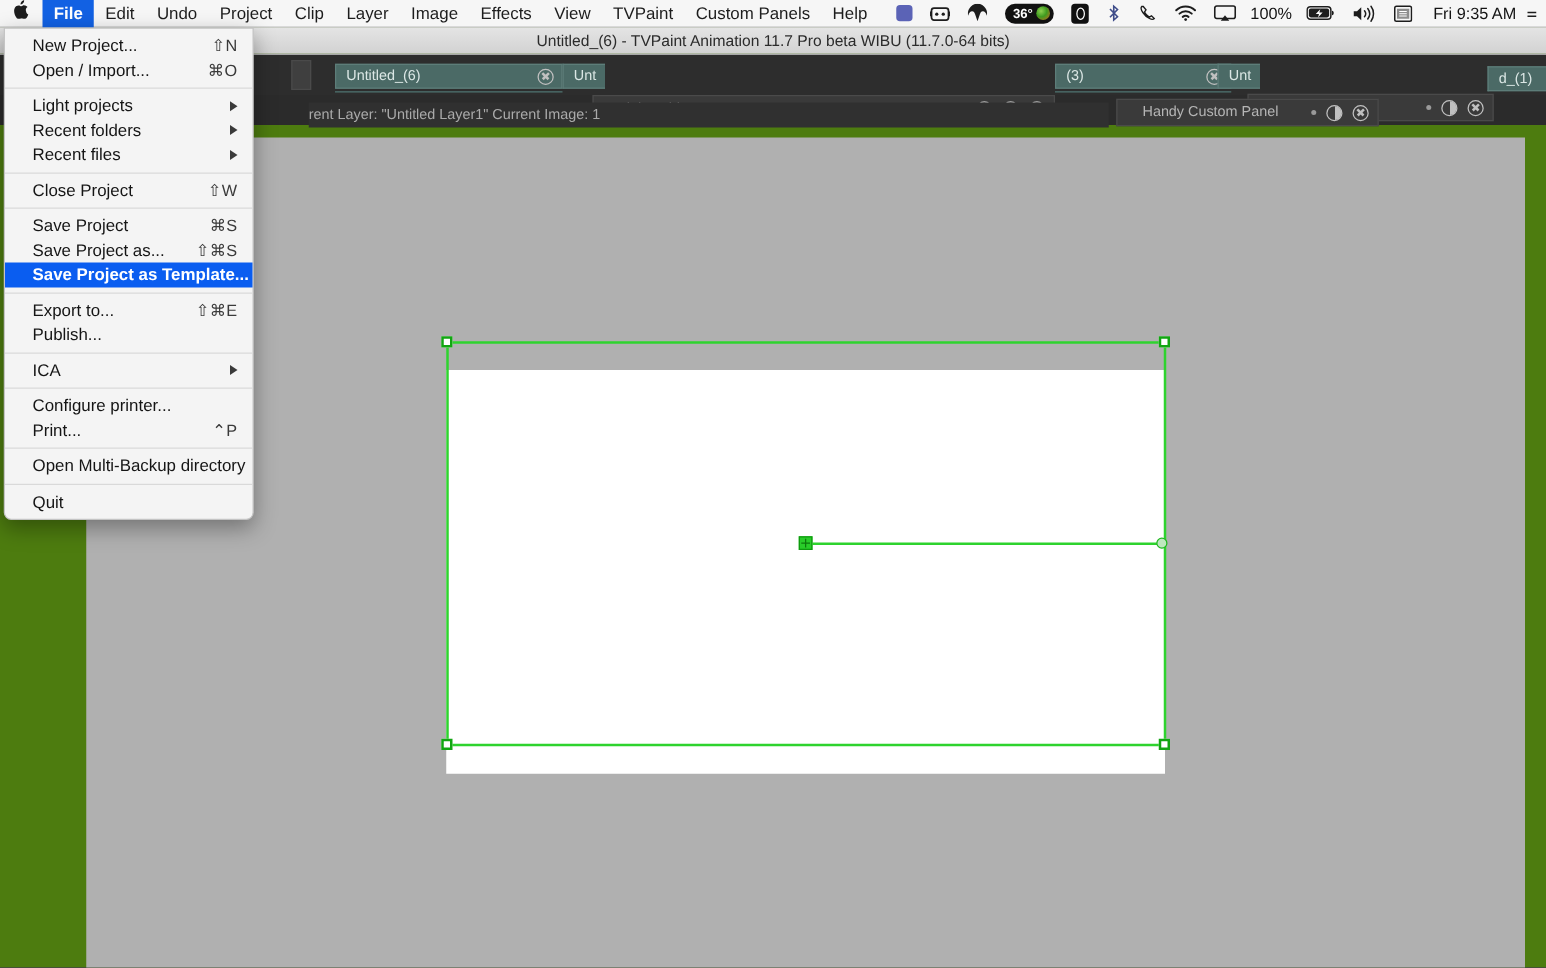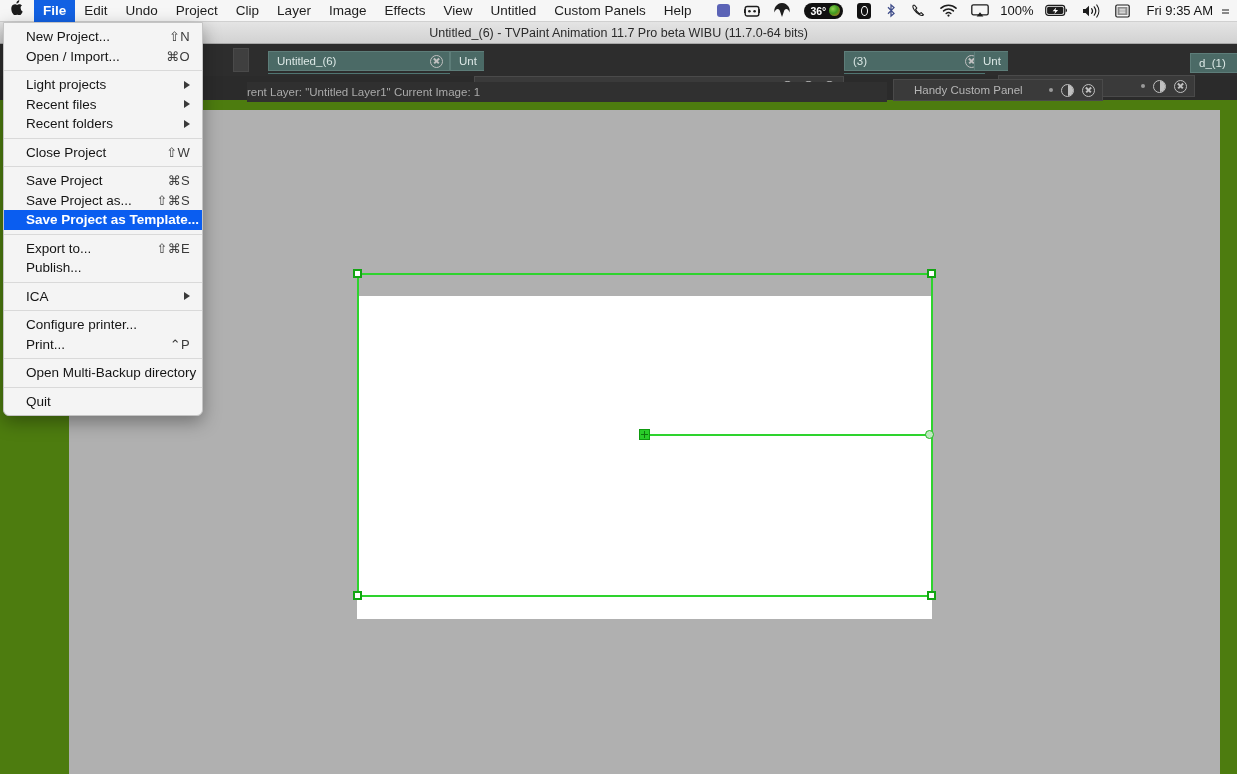--- a/index.html
+++ b/index.html
@@ -185,21 +185,21 @@
       </div>
       <div class="mb-item app-title active">File</div>
       <div class="mb-item">Edit</div>
       <div class="mb-item">Undo</div>
       <div class="mb-item">Project</div>
       <div class="mb-item">Clip</div>
       <div class="mb-item">Layer</div>
       <div class="mb-item">Image</div>
       <div class="mb-item">Effects</div>
       <div class="mb-item">View</div>
-      <div class="mb-item">Untitled</div>
+      <div class="mb-item">TVPaint</div>
       <div class="mb-item">Custom Panels</div>
       <div class="mb-item">Help</div>
     </div>
 
     <div class="mb-right">
       <div class="tray">
           <span class="sq-blue"></span>
         </div>
       <div class="tray">
         <svg width="16" height="14" viewBox="0 0 16 14">
@@ -382,27 +382,27 @@
       <div class="mi">
         <span class="lbl">Open / Import...</span>
         <span class="sc">⌘O</span>
       </div>
       <div class="mi-sep"></div>
       <div class="mi">
         <span class="lbl">Light projects</span>
         <span class="arrow"></span>
       </div>
       <div class="mi">
+        <span class="lbl">Recent folders</span>
+        <span class="arrow"></span>
+      </div>
+      <div class="mi">
         <span class="lbl">Recent files</span>
         <span class="arrow"></span>
       </div>
-      <div class="mi">
-        <span class="lbl">Recent folders</span>
-        <span class="arrow"></span>
-      </div>
       <div class="mi-sep"></div>
       <div class="mi">
         <span class="lbl">Close Project</span>
         <span class="sc">⇧W</span>
       </div>
       <div class="mi-sep"></div>
       <div class="mi">
         <span class="lbl">Save Project</span>
         <span class="sc">⌘S</span>
       </div>

